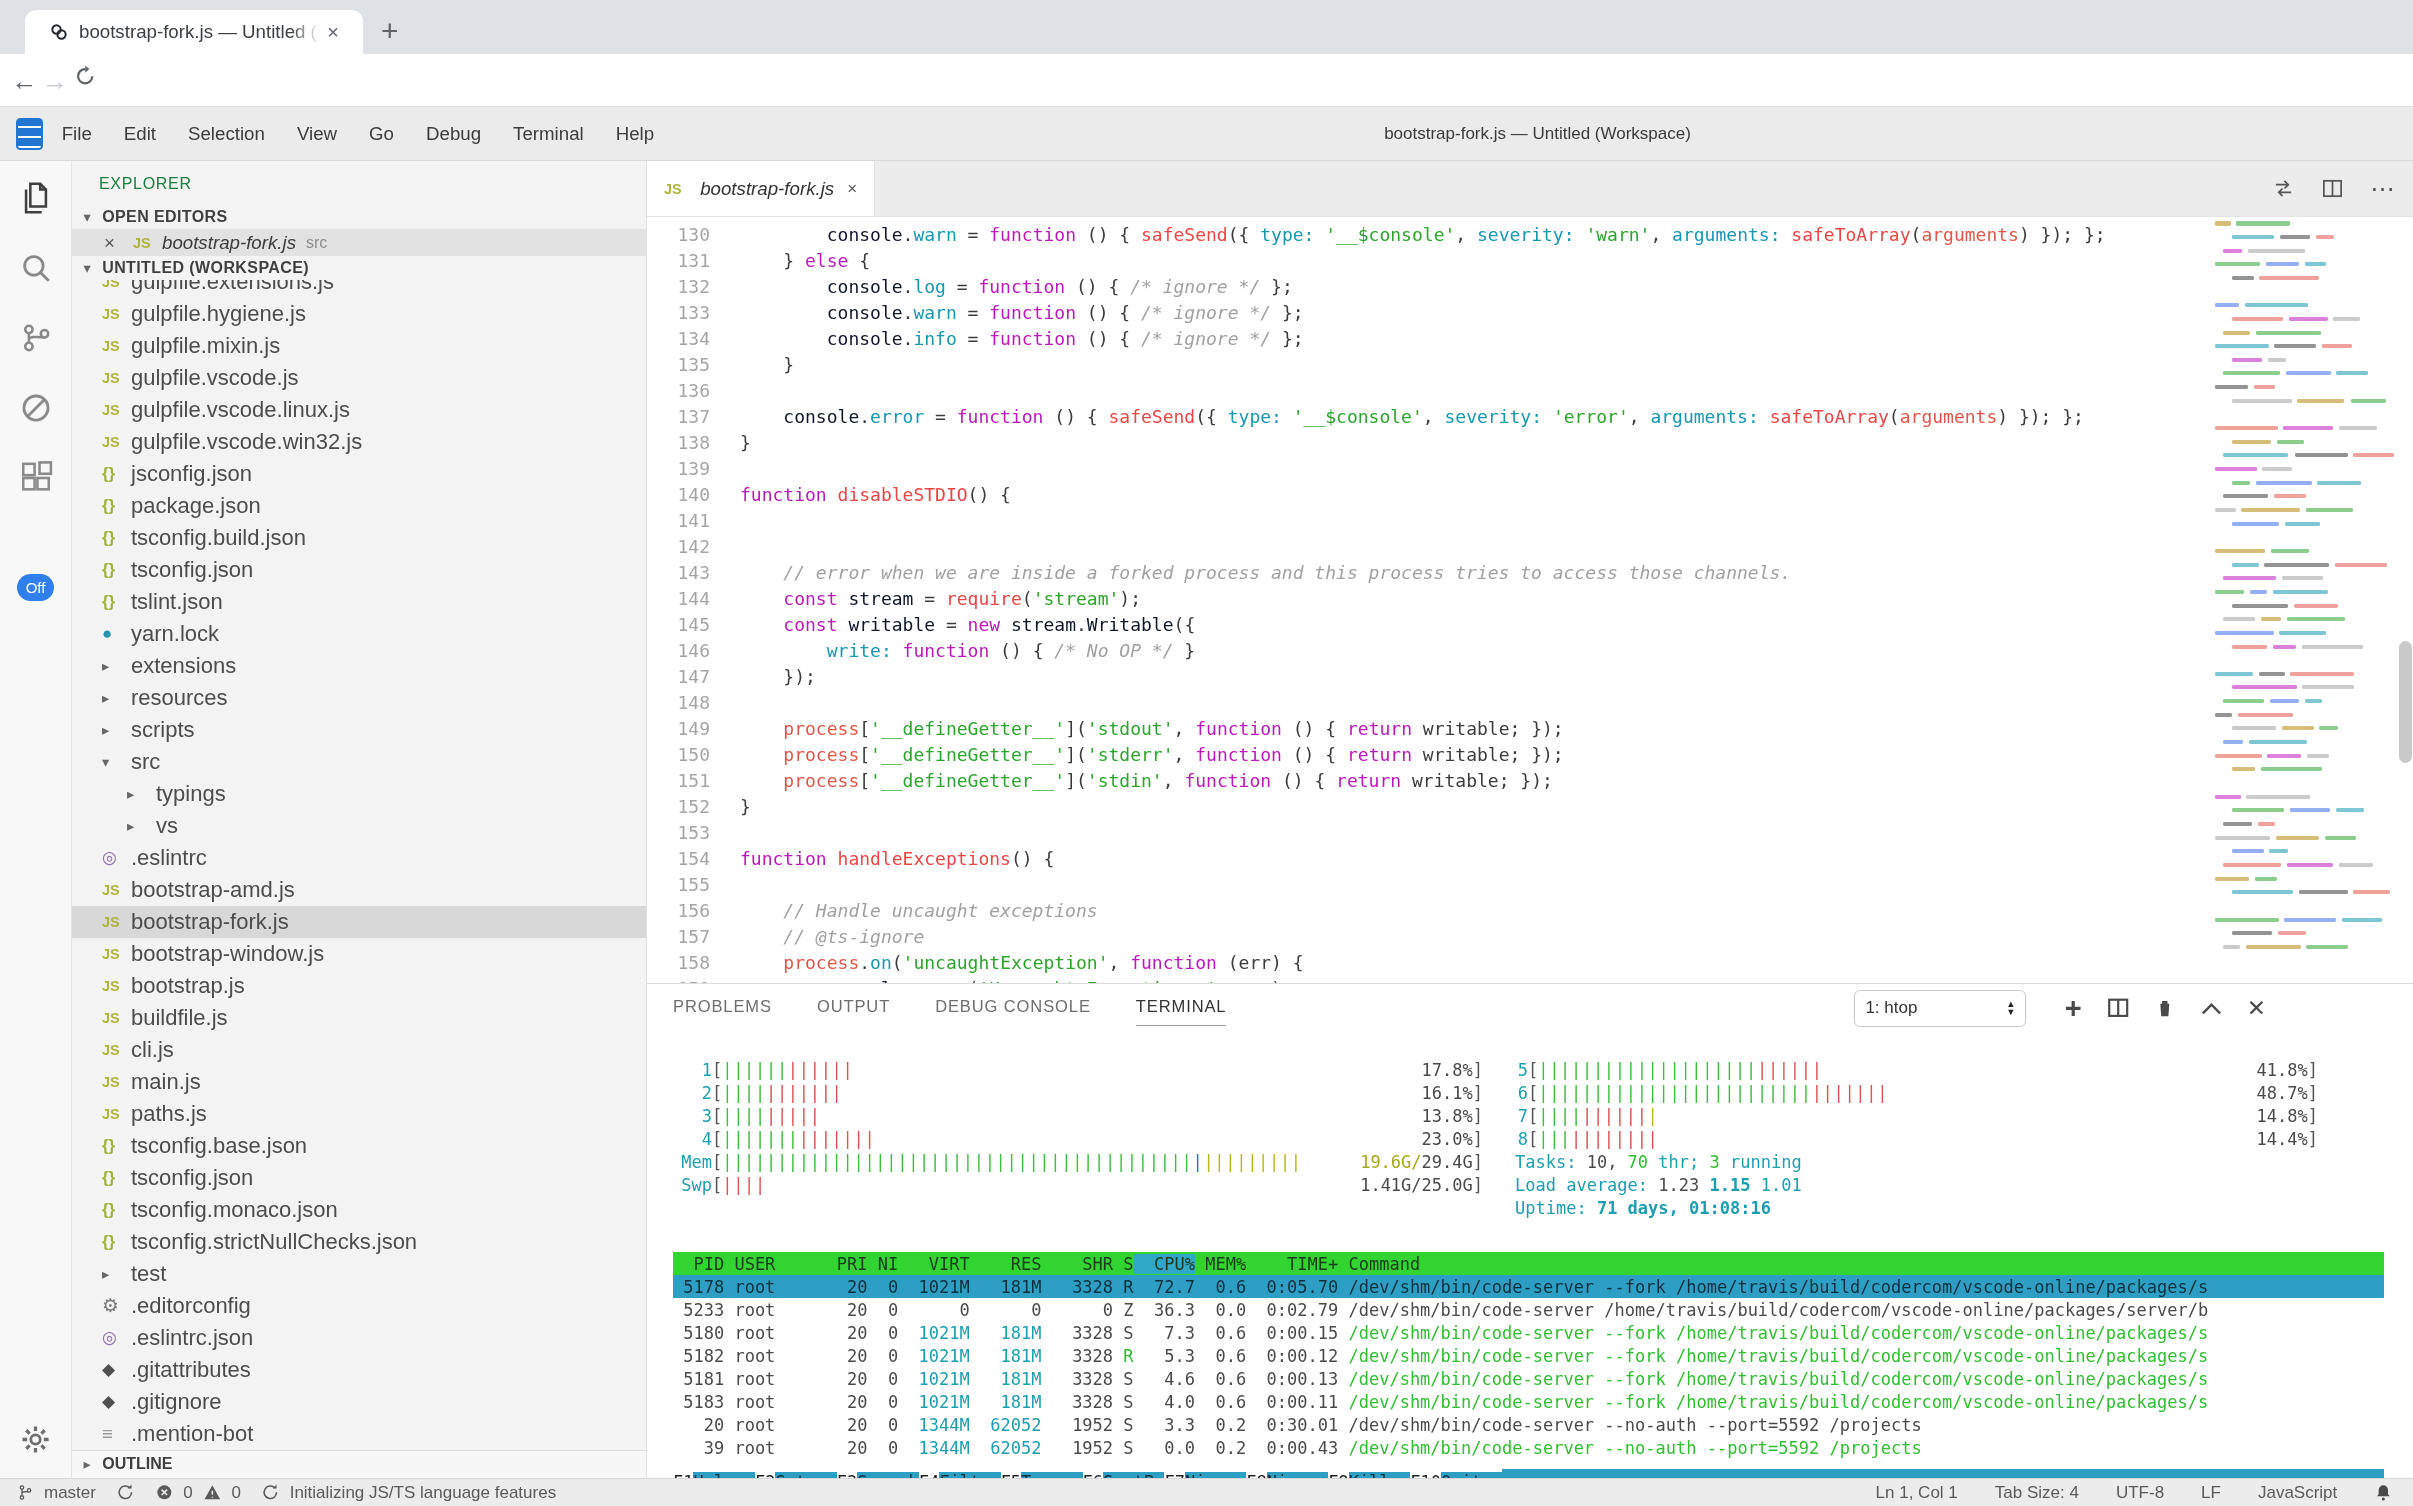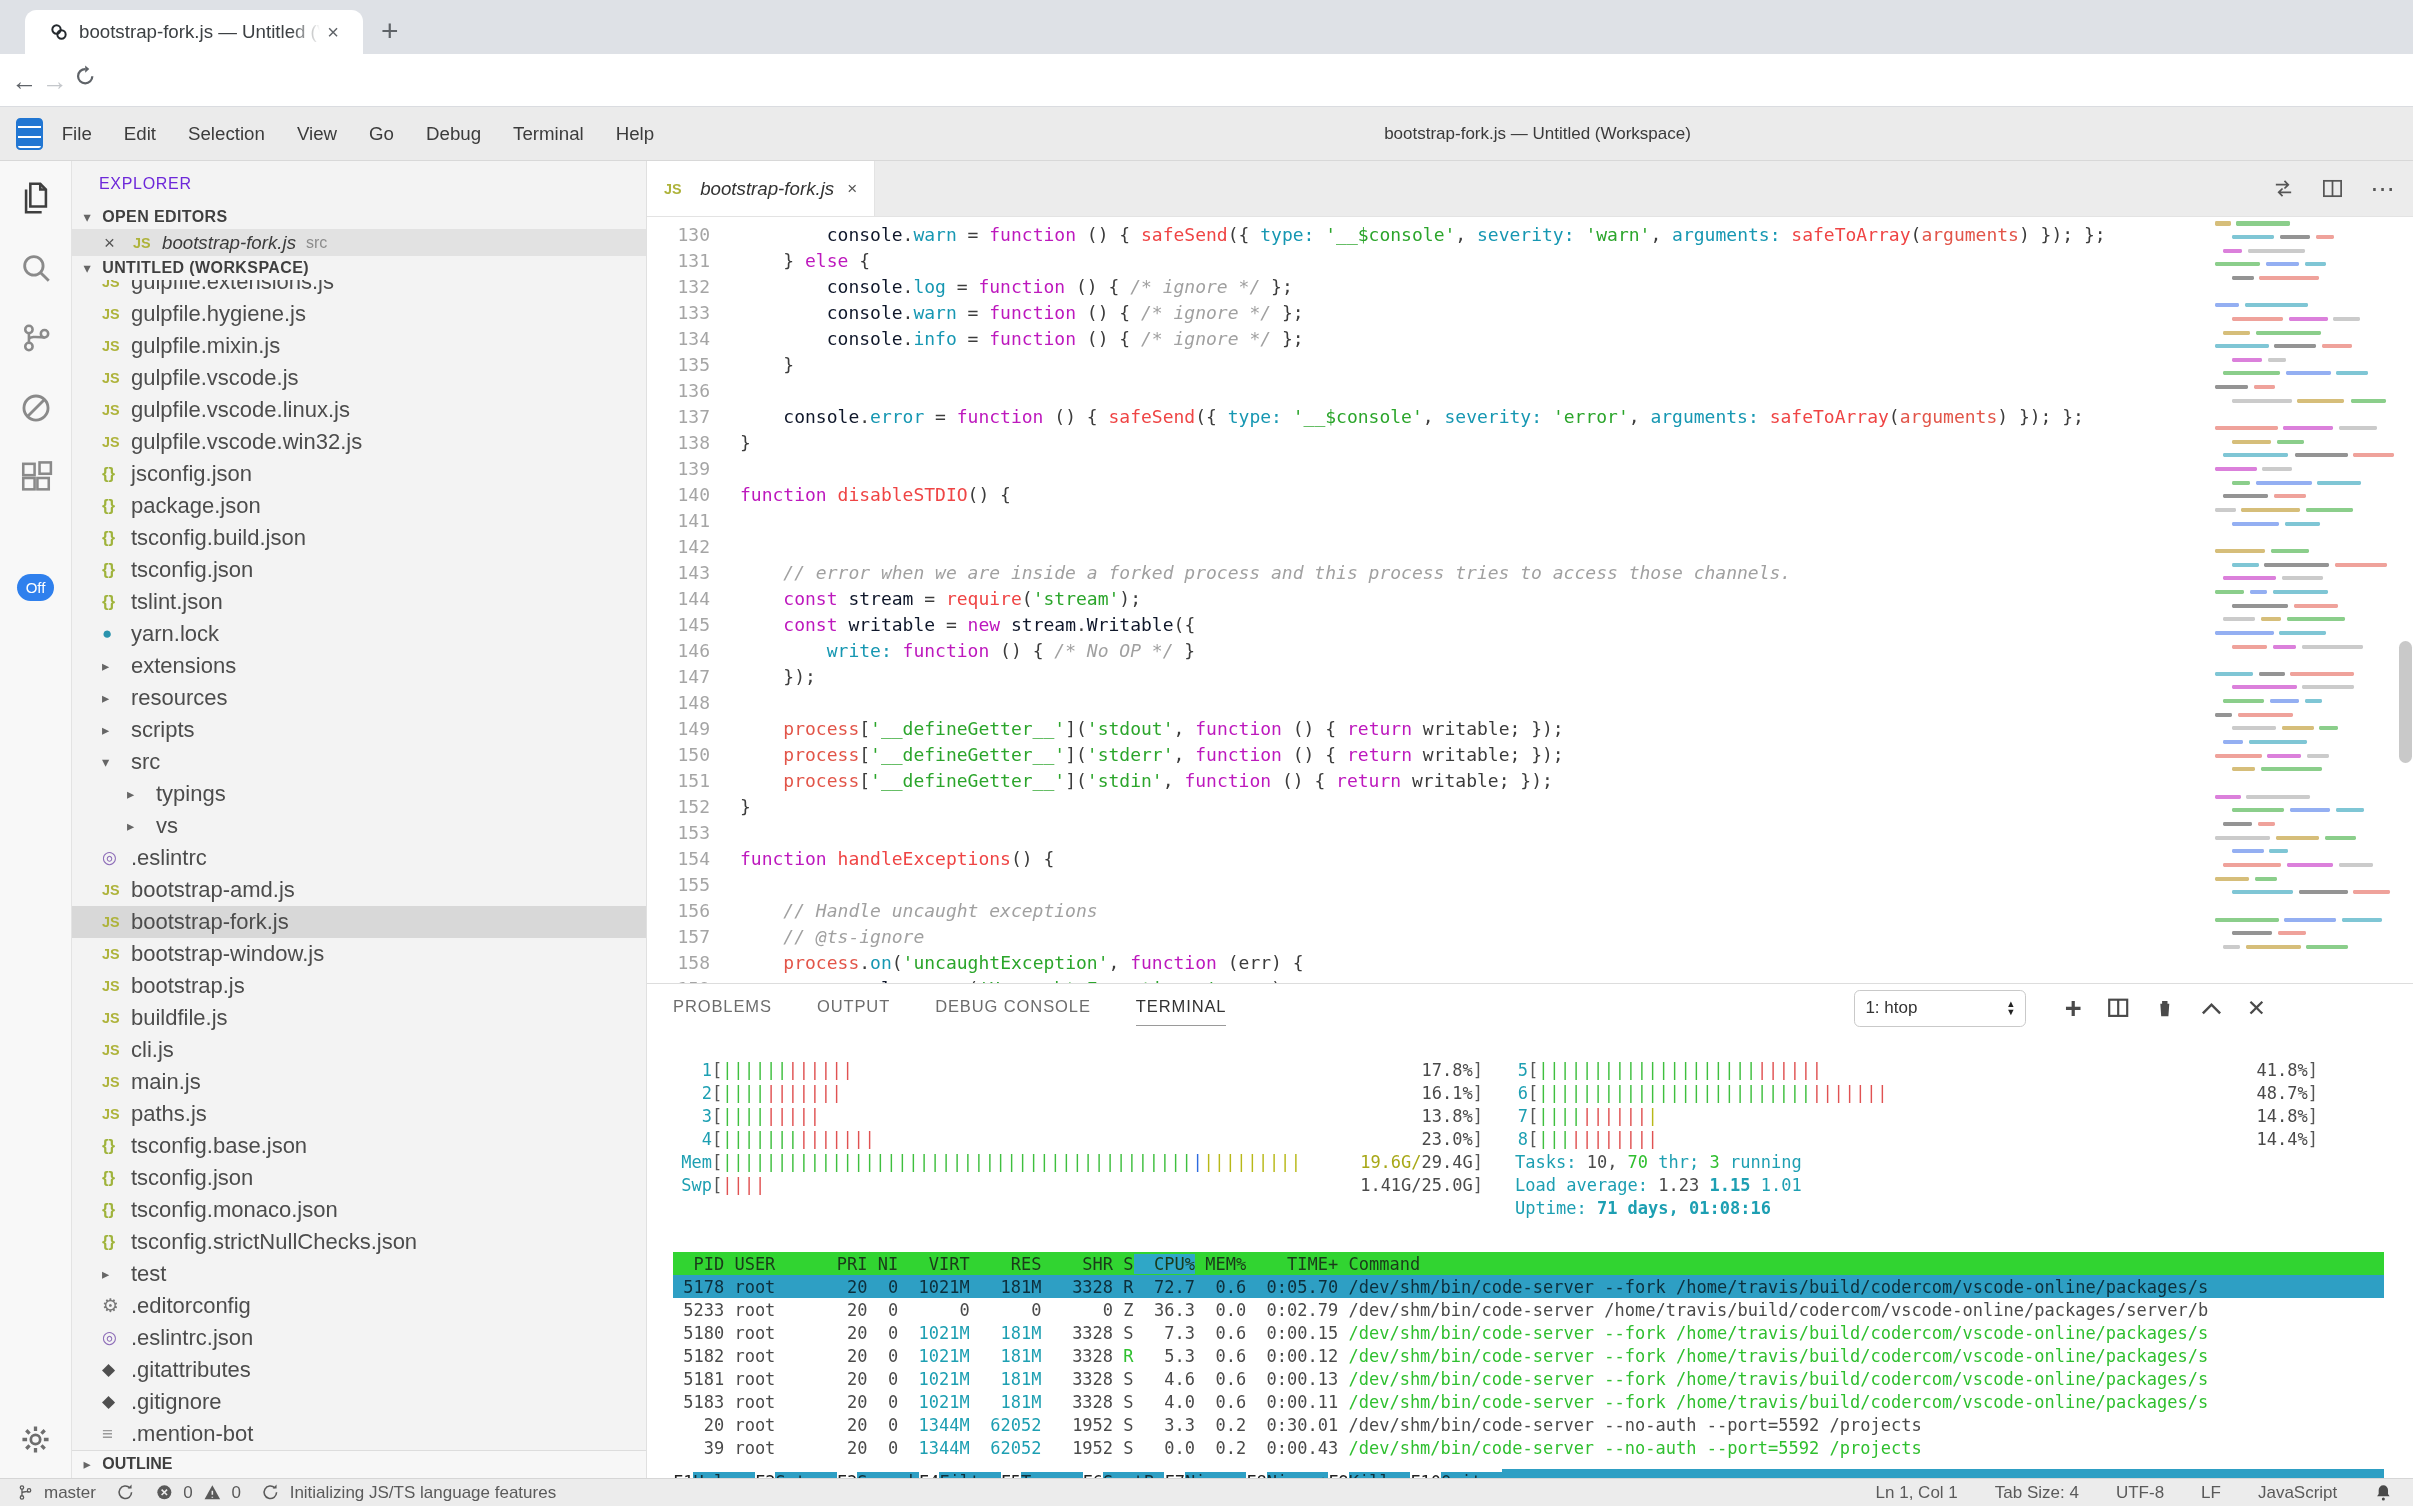--- a/index.html
+++ b/index.html
@@ -39,21 +39,21 @@
   .activity{width:72px;background:#f8f8f8;border-right:0.7px solid #e3e3e3;box-sizing:border-box;
             display:flex;flex-direction:column;align-items:center;padding-top:20px;}
   .act-ic{width:34px;height:34px;margin-bottom:36px;color:#8a8a8a;}
   .act-ic.active{color:#3f3f3f;}
   .off-badge{margin-top:43px;background:#2f80ed;color:#fff;font-size:15px;border-radius:14.4px;
              padding:5px 8.6px;}
   .act-gear{margin-top:auto;margin-bottom:21.6px;color:#6e6e6e;}
 
   .sidebar{width:575px;background:#f3f3f3;border-right:0.7px solid #e0e0e0;box-sizing:border-box;
            position:relative;display:flex;flex-direction:column;overflow:hidden;}
-  .sb-title{font-size:16px;color:#6d28d9;letter-spacing:0.7px;padding:14.4px 0 11.5px 27px;}
+  .sb-title{font-size:16px;color:#15803d;letter-spacing:0.7px;padding:14.4px 0 11.5px 27px;}
   .sect-head{display:flex;align-items:center;font-size:16px;font-weight:bold;color:#3f3f3f;
              letter-spacing:0.4px;height:30px;padding-left:11.5px;background:#f3f3f3;position:relative;z-index:3;}
   .sect-head .chev{font-size:14.4px;color:#666;width:18.7px;}
   .open-row{height:34px;background:#e2e2e2;display:flex;align-items:center;padding-left:32px;position:relative;z-index:3;}
   .open-close{font-size:18.7px;color:#555;width:29px;}
   .fi{display:inline-block;width:29px;font-weight:bold;text-align:left;}
   .fi-js{color:#aeb33b;font-size:14.4px;}
   .fi-json{color:#9fb33b;font-size:17px;}
   .fi-gear{color:#777;font-size:18.7px;font-weight:normal;}
   .fi-git{color:#4f4f4f;font-size:17px;}

